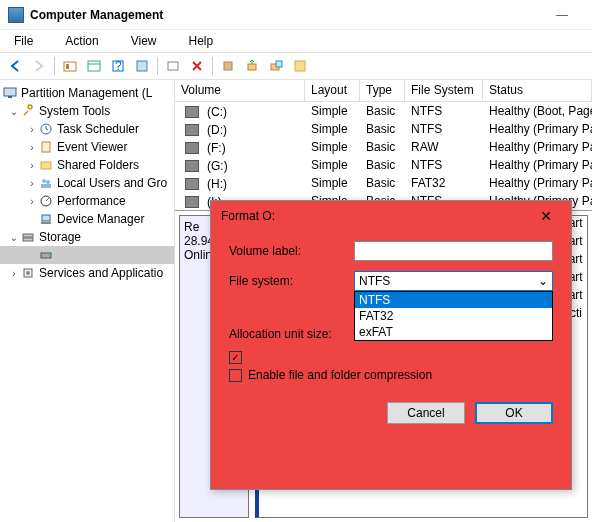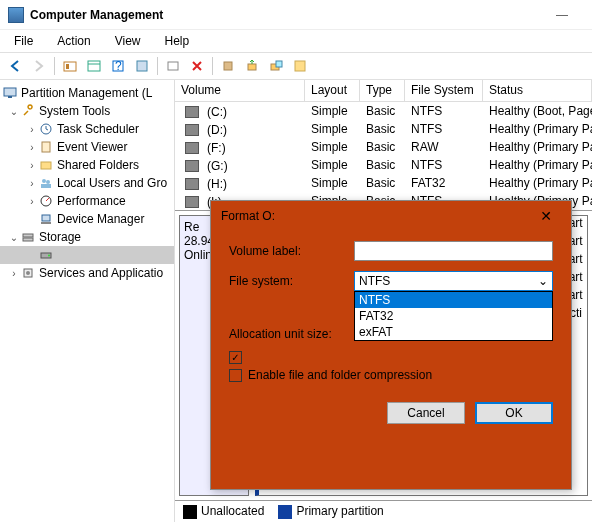--- a/index.html
+++ b/index.html
@@ -3,21 +3,21 @@
 <meta charset="utf-8">
 <style>
 * { box-sizing: border-box; margin: 0; padding: 0; font-family: "Segoe UI", Tahoma, sans-serif; font-size: 12px; }
 body { background: #fff; width: 592px; height: 522px; overflow: hidden; position: relative; }
 
 .titlebar { height: 30px; display: flex; align-items: center; padding: 0 8px; border-bottom: 1px solid #eee; }
 .titlebar .appicon { width: 16px; height: 16px; margin-right: 6px; background: linear-gradient(#5a9bd5,#3a6ea5); border: 1px solid #2a5a8a; }
 .titlebar-text { color: #000; flex: 1; font-weight: bold; }
 .titlebar-ctrl { width: 44px; height: 28px; display: flex; align-items: center; justify-content: center; color:#555; }
 
-.menubar { height: 22px; display: flex; align-items: center; padding: 0 6px; gap: 8px; }
+.menubar { height: 22px; display: flex; align-items: center; padding: 0 6px; gap: 16px; }
 .menubar span { padding: 2px 8px; }
 
 .toolbar { height: 28px; display: flex; align-items: center; padding: 0 4px; gap: 2px; border-top: 1px solid #e0e0e0; border-bottom: 1px solid #e0e0e0; background: #fff; }
 .tb-btn { width: 22px; height: 22px; display: flex; align-items: center; justify-content: center; border: 1px solid transparent; }
 .tb-sep { width: 1px; height: 18px; background: #ccc; margin: 0 2px; }
 
 .content { display: flex; height: calc(522px - 30px - 22px - 28px); position: relative; }
 
 .tree { width: 175px; border-right: 1px solid #ddd; padding: 4px 0; overflow: hidden; white-space: nowrap; user-select: none; }
 .tree-row { display: flex; align-items: center; height: 18px; padding-right: 4px; }
@@ -32,21 +32,21 @@
 .gc-fs { width: 78px; } .gc-st { flex: 1; }
 .grid-row { display: flex; height: 18px; align-items: center; }
 .grid-row div { padding: 0 6px; overflow: hidden; white-space: nowrap; }
 .di { width: 14px; height: 12px; background: #888; margin-left: 4px; margin-right: 8px; border: 1px solid #555; display:inline-block; position:relative; top:2px;}
 
 .legend { height: 22px; border-top: 1px solid #999; display: flex; align-items: center; padding: 0 8px; gap: 14px; background:#fff;}
 .legend-sw { width: 14px; height: 14px; display: inline-block; vertical-align: middle; margin-right: 4px; }
 
 .diskpane { border-top: 1px solid #999; padding: 4px; display: flex; gap: 6px; background:#fff; flex:1;}
 
-.dialog { position: absolute; left: 210px; top: 200px; width: 362px; height: 290px; background: #c2410c; border: 1px solid #888; box-shadow: 2px 2px 8px rgba(0,0,0,0.25); z-index: 50; }
+.dialog { position: absolute; left: 210px; top: 200px; width: 362px; height: 290px; background: #ef4444; border: 1px solid #888; box-shadow: 2px 2px 8px rgba(0,0,0,0.25); z-index: 50; }
 .dlg-title { height: 30px; display: flex; align-items: center; padding: 0 10px; }
 .dlg-title .t { flex: 1; }
 .dlg-close { width: 30px; text-align: center; font-size: 14px; }
 .dlg-body { padding: 10px 18px 6px 18px; }
 .row { display: flex; align-items: center; margin-bottom: 10px; }
 .lbl { width: 125px; }
 .txtin { flex: 1; height: 20px; border: 1px solid #888; padding: 0 3px; background:#fff; }
 .combo { flex: 1; position: relative; }
 .combo-input { width: 100%; height: 20px; border: 1px solid #0078d7; background: #fff; display: flex; align-items: center; padding: 0 4px; justify-content: space-between; }
 .combo-list { position: absolute; left: 0; right: 0; top: 20px; border: 1px solid #000; background: #fff; z-index: 60; }
@@ -322,24 +322,20 @@
         <div>Re</div>
         <div>28.94 GB</div>
         <div>Online</div>
       </div>
       <div style="flex:1; border:1px solid #777; padding:4px; border-left:4px solid #1040a0;">
         <div>28.94 GB NTFS</div>
         <div>Healthy (Primary Partition)</div>
       </div>
     </div>
 
-    <div class="legend">
-      <span><span class="legend-sw" style="background:#000"></span><span>Unallocated</span></span>
-      <span><span class="legend-sw" style="background:#1040a0"></span><span>Primary partition</span></span>
-    </div>
   </div>
 </div>
 
 <div class="dialog">
   <div class="dlg-title">
     <div class="t">Format O:</div>
     <div class="dlg-close">✕</div>
   </div>
   <div class="dlg-body">
     <div class="row">

